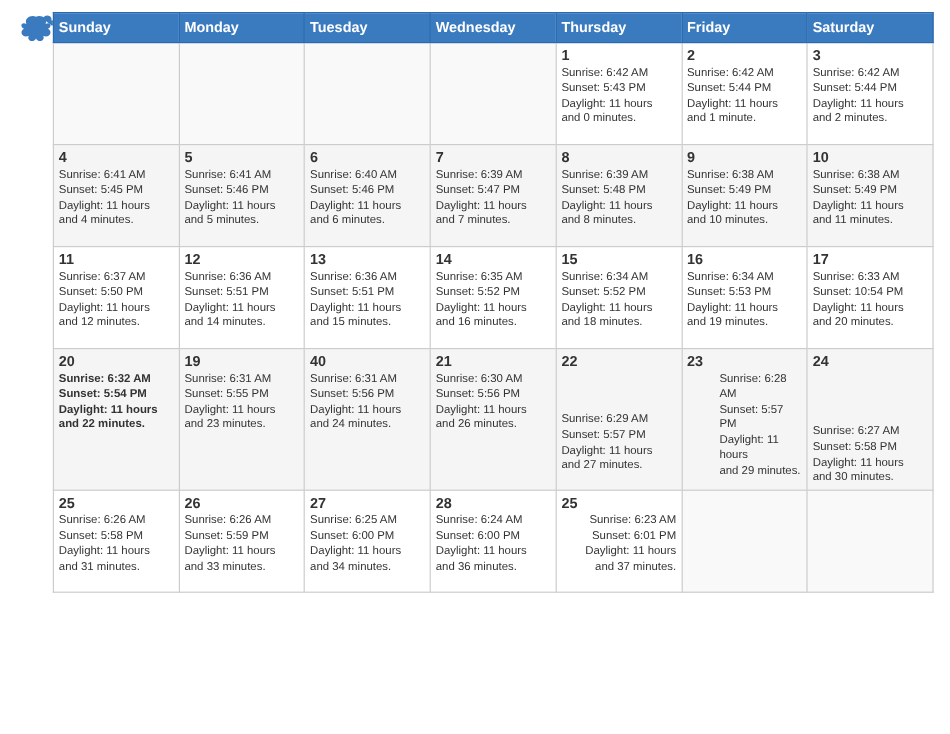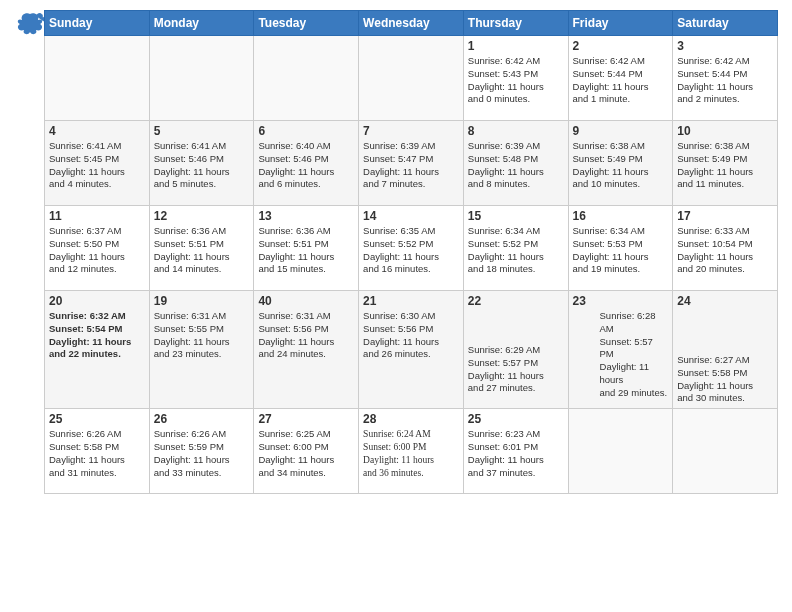--- a/index.html
+++ b/index.html
@@ -331,28 +331,28 @@
           </td>
           <td>
             <span class="day-number">27</span>
             <div class="day-info" style="white-space: pre-line;">Sunrise: 6:25 AM
 Sunset: 6:00 PM
 Daylight: 11 hours
 and 34 minutes.</div>
           </td>
           <td>
             <span class="day-number">28</span>
-            <div class="day-info" style="white-space: pre-line; font-family: Liberation Serif, serif;">Sunrise: 6:24 AM
+            <div class="day-info" style="white-space: pre-line;">Sunrise: 6:24 AM
 Sunset: 6:00 PM
 Daylight: 11 hours
 and 36 minutes.</div>
           </td>
           <td>
             <span class="day-number">25</span>
-            <div class="day-info" style="white-space: pre-line;">Sunrise: 6:23 AM
+            <div class="day-info" style="white-space: pre-line; text-align: right;">Sunrise: 6:23 AM
 Sunset: 6:01 PM
 Daylight: 11 hours
 and 37 minutes.</div>
           </td>
           <td class="empty-cell"></td>
           <td class="empty-cell"></td>
         </tr>
       </tbody>
   </table>
 </div>

